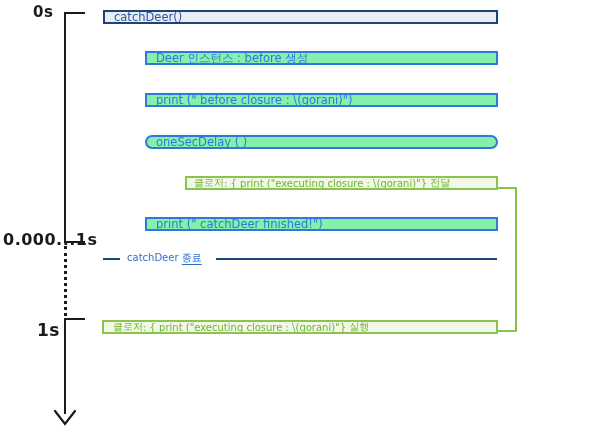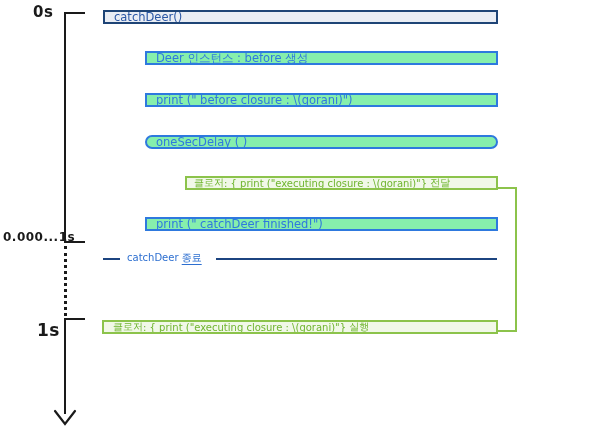--- a/index.html
+++ b/index.html
@@ -6,21 +6,21 @@
   html,body { background:#ffffff; }
   body {
     width:600px; height:434px; position:relative; overflow:hidden;
     font-family:"DejaVu Sans", sans-serif;
   }
   .stage { position:absolute; left:0; top:0; width:600px; height:434px; }
 
   
   .tlabel { position:absolute; color:#1a1a1a; font-weight:bold; letter-spacing:0.5px; }
   .t0    { left:33px; top:3px;   font-size:15px; }
-  .ttiny { left:3px;  top:230px; font-size:12px; }
+  .ttiny { left:3px;  top:230px; font-size:16px; }
   .t1    { left:37px; top:320px; font-size:17px; }
 
   .tick  { position:absolute; left:64px; width:21px; height:0; border-top:2px solid #1a1a1a; }
   .tick-0   { top:12px; }
   .tick-mid { top:241px; }
   .tick-1   { top:318px; }
 
   .vsolid { position:absolute; left:64px; width:0; border-left:2px solid #1a1a1a; }
   .vseg-a { top:12px;  height:231px; }
   .vseg-b { top:320px; height:94px; }

